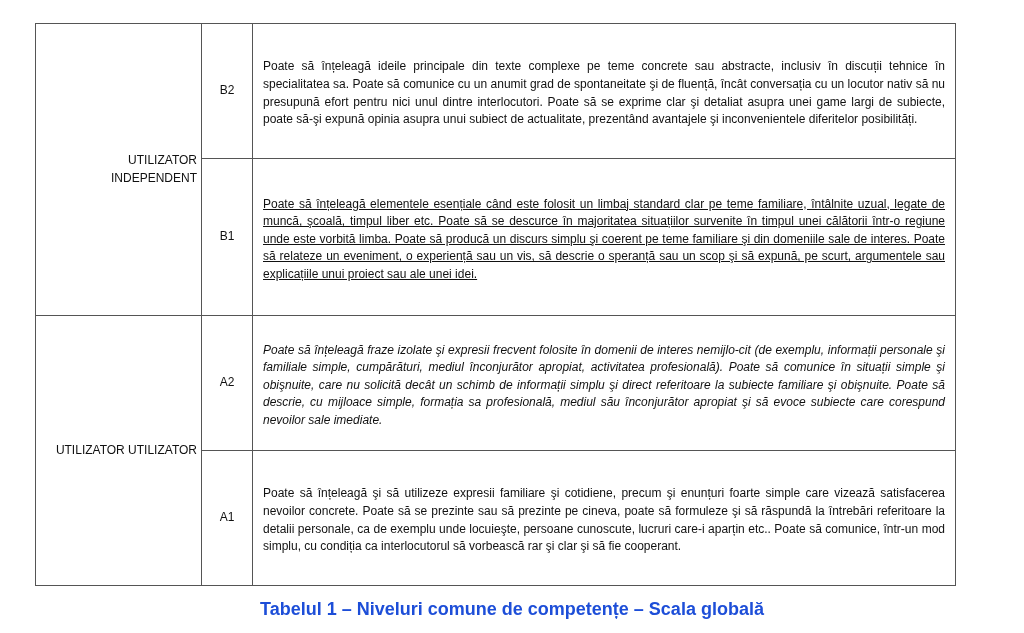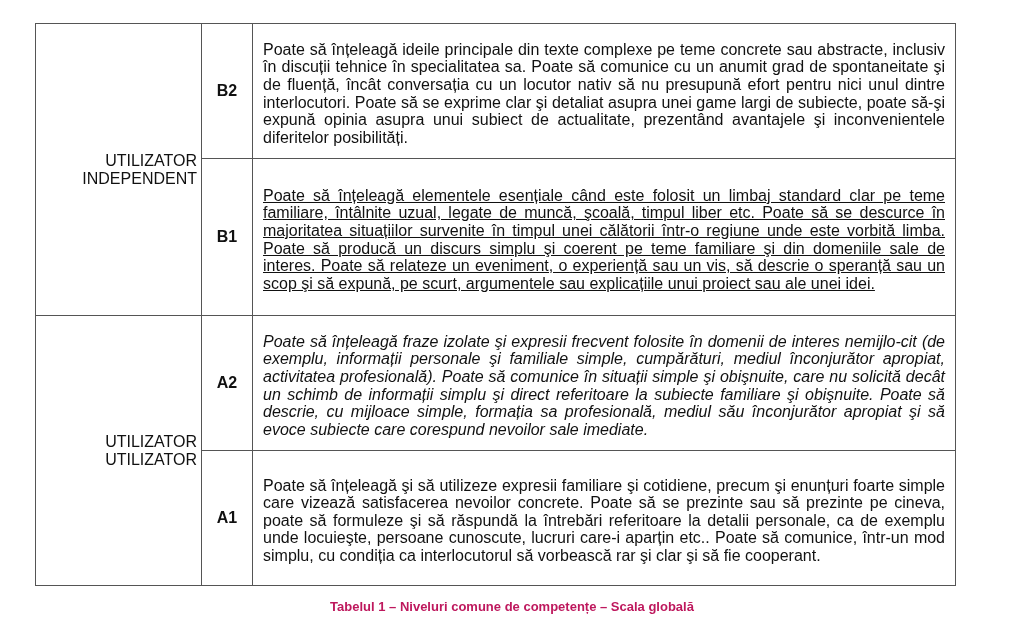--- a/index.html
+++ b/index.html
@@ -19,54 +19,54 @@
     position: absolute;
     left: 35px;
     top: 23px;
     width: 920px;
     border-collapse: collapse;
     table-layout: fixed;
   }
   table.levels td {
     border: 1.3px solid #555555;
     vertical-align: middle;
-    font-size: 16px;
+    font-size: 12px;
     line-height: 17.6px;
   }
   col.c-group { width: 166px; }
   col.c-level { width: 51px; }
   col.c-desc { width: 703px; }
   td.group {
     padding: 0 4px 0 11px;
     text-align: right;
     font-size: 14.3px;
     line-height: 19px;
   }
   td.level {
     text-align: center;
-    font-weight: bold;
+    font-weight: normal;
     font-size: 14.3px;
   }
   td.desc {
     text-align: justify;
     padding: 9px 10px 4px 10px;
   }
   tr.r-b2 td.desc { height: 121px; }
   tr.r-b1 td.desc { height: 143px; text-decoration: underline; }
   tr.r-a2 td.desc { height: 121px; font-style: italic; }
   tr.r-a1 td.desc { height: 121px; margin-top: 12px; }
   .caption {
     position: absolute;
     left: 0;
     width: 1024px;
     top: 599px;
     text-align: center;
     font-weight: bold;
-    font-size: 13px;
-    color: #be185d;
+    font-size: 18px;
+    color: #1d4ed8;
   }
 </style>
 </head>
 <body>
 
 <table class="levels">
   <colgroup>
     <col class="c-group">
     <col class="c-level">
     <col class="c-desc">

